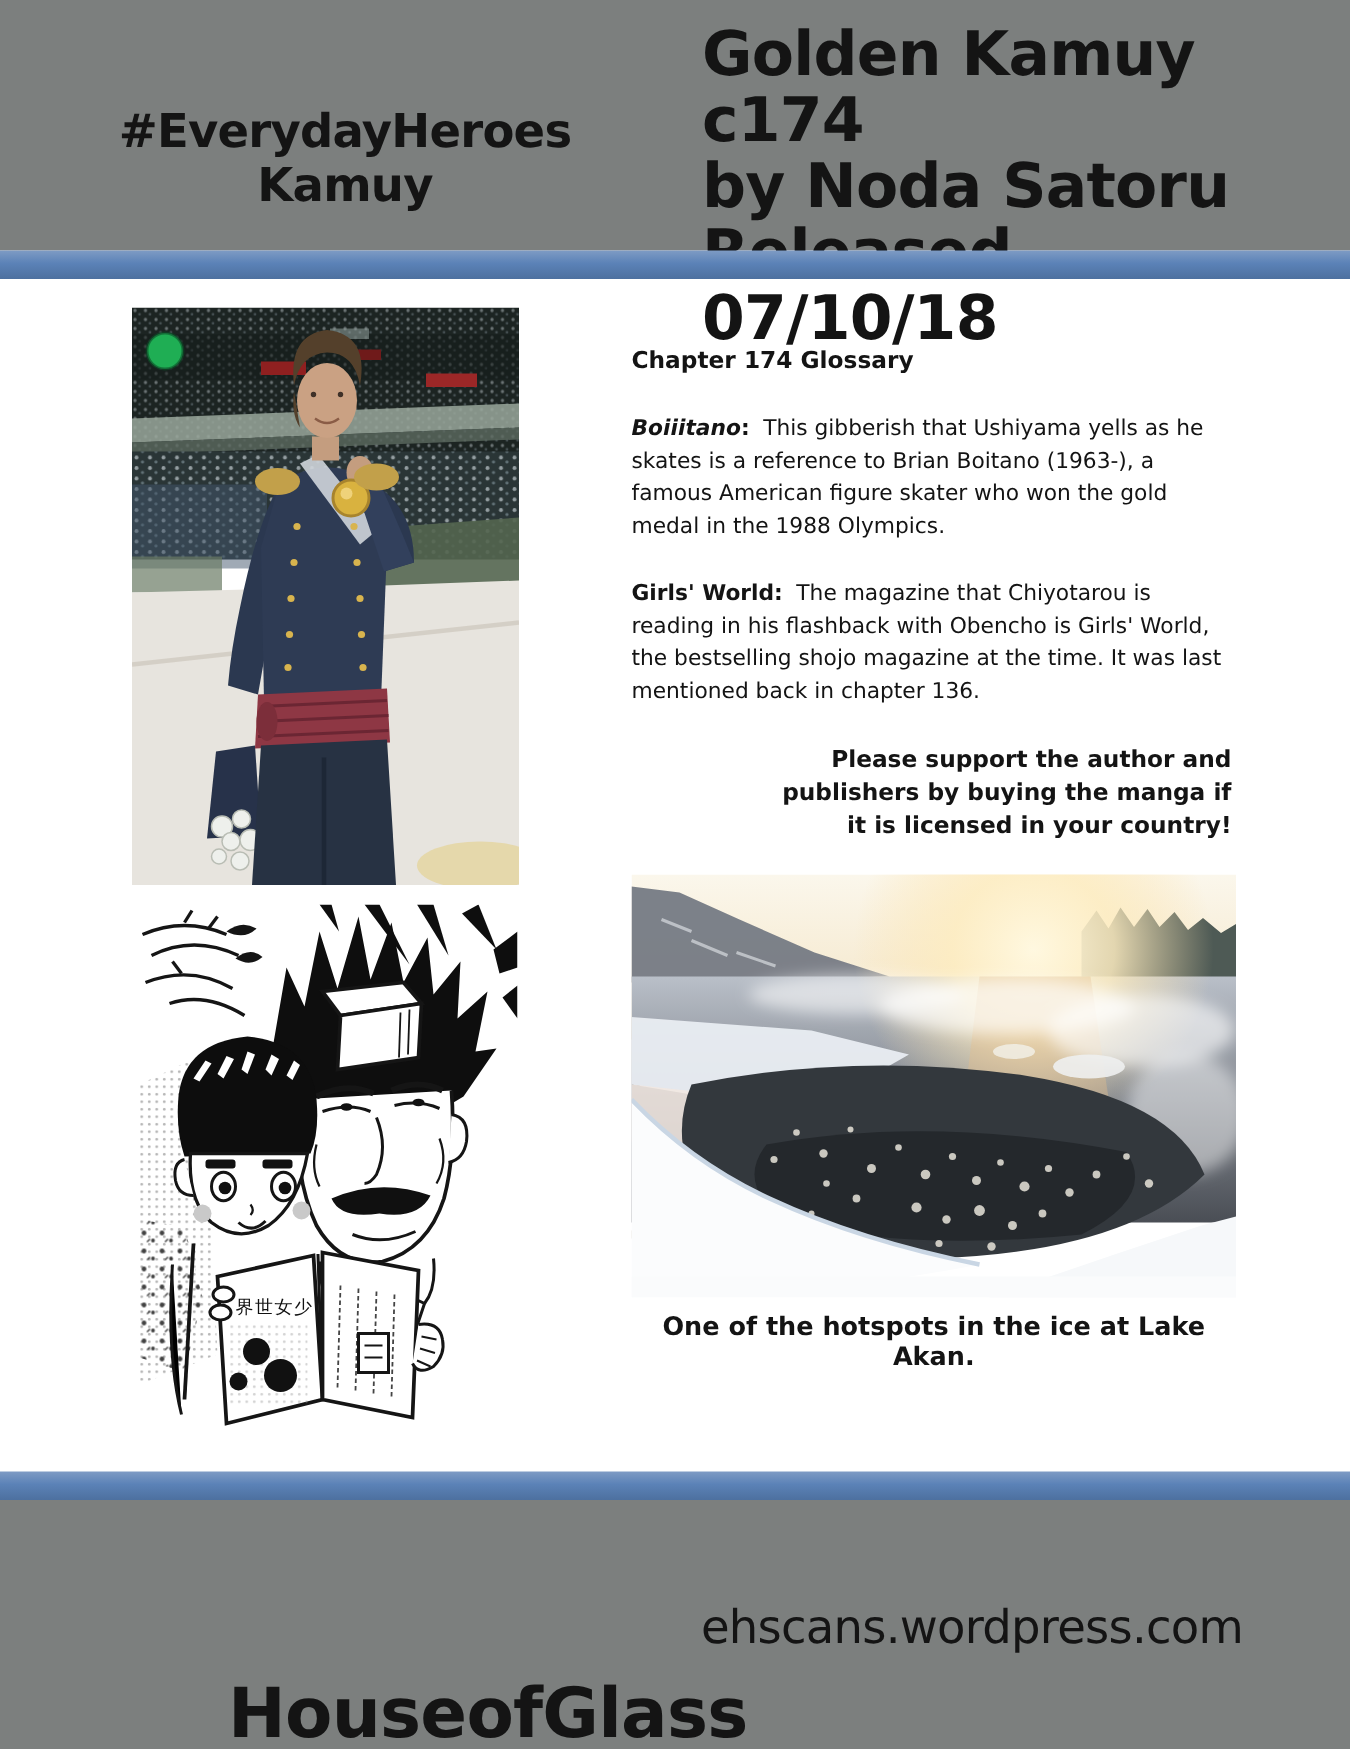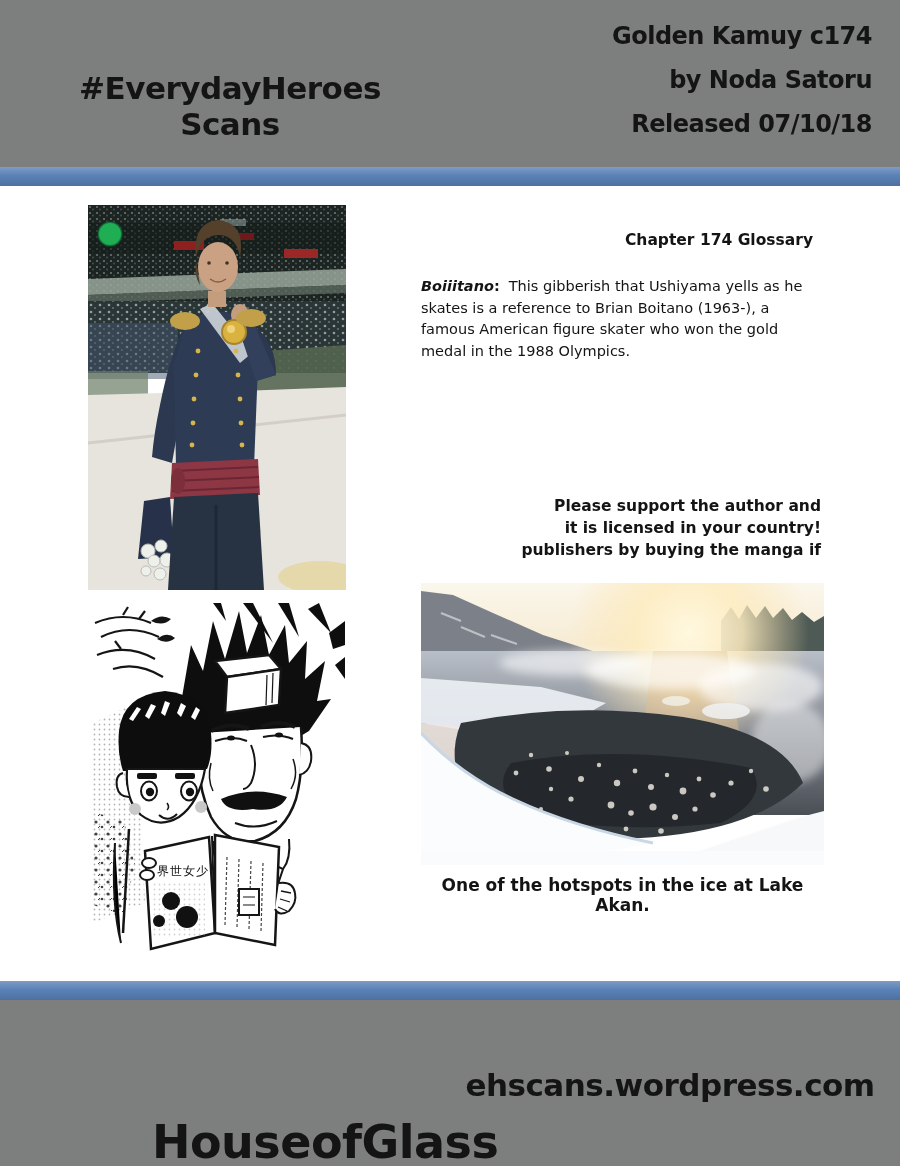--- a/index.html
+++ b/index.html
@@ -18,27 +18,27 @@
   .stripe-top { top:167px; }
   .stripe-bottom { top:981px; }
 
   
   .group-name {
     position:absolute; left:30px; top:70px; width:400px;
     text-align:center; font-size:31px; font-weight:bold; letter-spacing:-0.5px;
   }
   .release-info {
     position:absolute; left:468px; top:14px; width:404px;
-    text-align:right; font-size:24px; font-weight:bold; line-height:44px; letter-spacing:-0.5px;
+    text-align:left; font-size:41px; font-weight:bold; line-height:44px; letter-spacing:-0.5px;
   }
 
   
   .glossary-title {
     position:absolute; left:421px; top:231px; width:392px;
-    text-align:right; font-size:15.5px; font-weight:bold;
+    text-align:left; font-size:15.5px; font-weight:bold;
   }
   .entry { position:absolute; left:421px; width:400px; font-size:14.5px; line-height:21.5px; }
   .entry-1 { top:276px; }
   .entry-2 { top:386px; }
   .term { font-weight:bold; text-decoration-thickness:2px; text-underline-offset:3px; }
   .term.italic { font-style:italic; }
   .colon { font-weight:bold; }
   .entry-text { margin-left:9px;text-align:center; }
   .support {
     position:absolute; left:421px; top:495px; width:400px;
@@ -51,31 +51,31 @@
   .lake   { position:absolute; left:421px; top:583px; width:403px; height:282px; }
   .lake-caption {
     position:absolute; left:421px; top:875px; width:403px;
     text-align:center; font-size:17px; font-weight:bold;
   }
 
   
   .staff-line1 { position:absolute; left:60px; top:1040px; font-size:34px; font-weight:bold; letter-spacing:-0.5px; }
   .staff-line2 { position:absolute; left:152px; top:1087px; font-size:46px; font-weight:bold; letter-spacing:-0.5px;margin-top:28px; }
   .website {
-    position:absolute; left:450px; top:1067px; width:440px;
-    text-align:center; font-size:31px; font-weight:bold; letter-spacing:-0.5px;
+    position:absolute; left:428px; top:1067px; width:440px;
+    text-align:center; font-size:31px; font-weight:normal; letter-spacing:-0.5px;
   }
 </style>
 </head>
 <body>
 
 <div class="page">
 
   <header class="band band-top">
-    <div class="group-name">#EverydayHeroes Scans</div>
+    <div class="group-name">#EverydayHeroes Kamuy</div>
     <div class="release-info">
       <div>Golden Kamuy c174</div>
       <div>by Noda Satoru</div>
       <div>Released 07/10/18</div>
     </div>
   </header>
   <div class="stripe stripe-top"></div>
 
   <svg class="skater" viewBox="0 0 258 385">
     <defs>
@@ -155,25 +155,26 @@
       <ellipse cx="90" cy="276" rx="7" ry="13" fill="#7c2e3a"></ellipse>
       <polygon points="86,292 170,288 176,385 80,385" fill="#273243"></polygon>
       <path d="M128,300 L128,385" stroke="#1d2736" stroke-width="3"></path>
     </g>
   </svg>
 
   <h2 class="glossary-title">Chapter 174 Glossary</h2>
 
   <p class="entry entry-1"><span class="term italic">Boiiitano</span><span class="colon">:</span><span class="entry-text">This gibberish that Ushiyama yells as he skates is a reference to Brian Boitano (1963-), a famous American figure skater who won the gold medal in the 1988 Olympics.</span></p>
 
+  <p class="entry entry-2"><span class="term">Girls' World</span><span class="colon">:</span><span class="entry-text">The magazine that Chiyotarou is reading in his flashback with Obencho is Girls' World, the bestselling shojo magazine at the time.  It was last mentioned back in chapter 136.</span></p>
 
   <div class="support">
     <div>Please support the author and</div>
+    <div>publishers by buying the manga if</div>
     <div>it is licensed in your country!</div>
-    <div>publishers by buying the manga if</div>
   </div>
 
   <svg class="manga" viewBox="0 0 252 355">
     <defs>
       <pattern id="tonedot" width="5" height="5" patternUnits="userSpaceOnUse">
         <circle cx="1.5" cy="1.5" r="0.9" fill="#9a9a9a"></circle>
       </pattern>
       <pattern id="floral" width="12" height="12" patternUnits="userSpaceOnUse">
         <circle cx="3" cy="3" r="1.6" fill="#222"></circle>
         <circle cx="9" cy="8" r="1.3" fill="#222"></circle>

